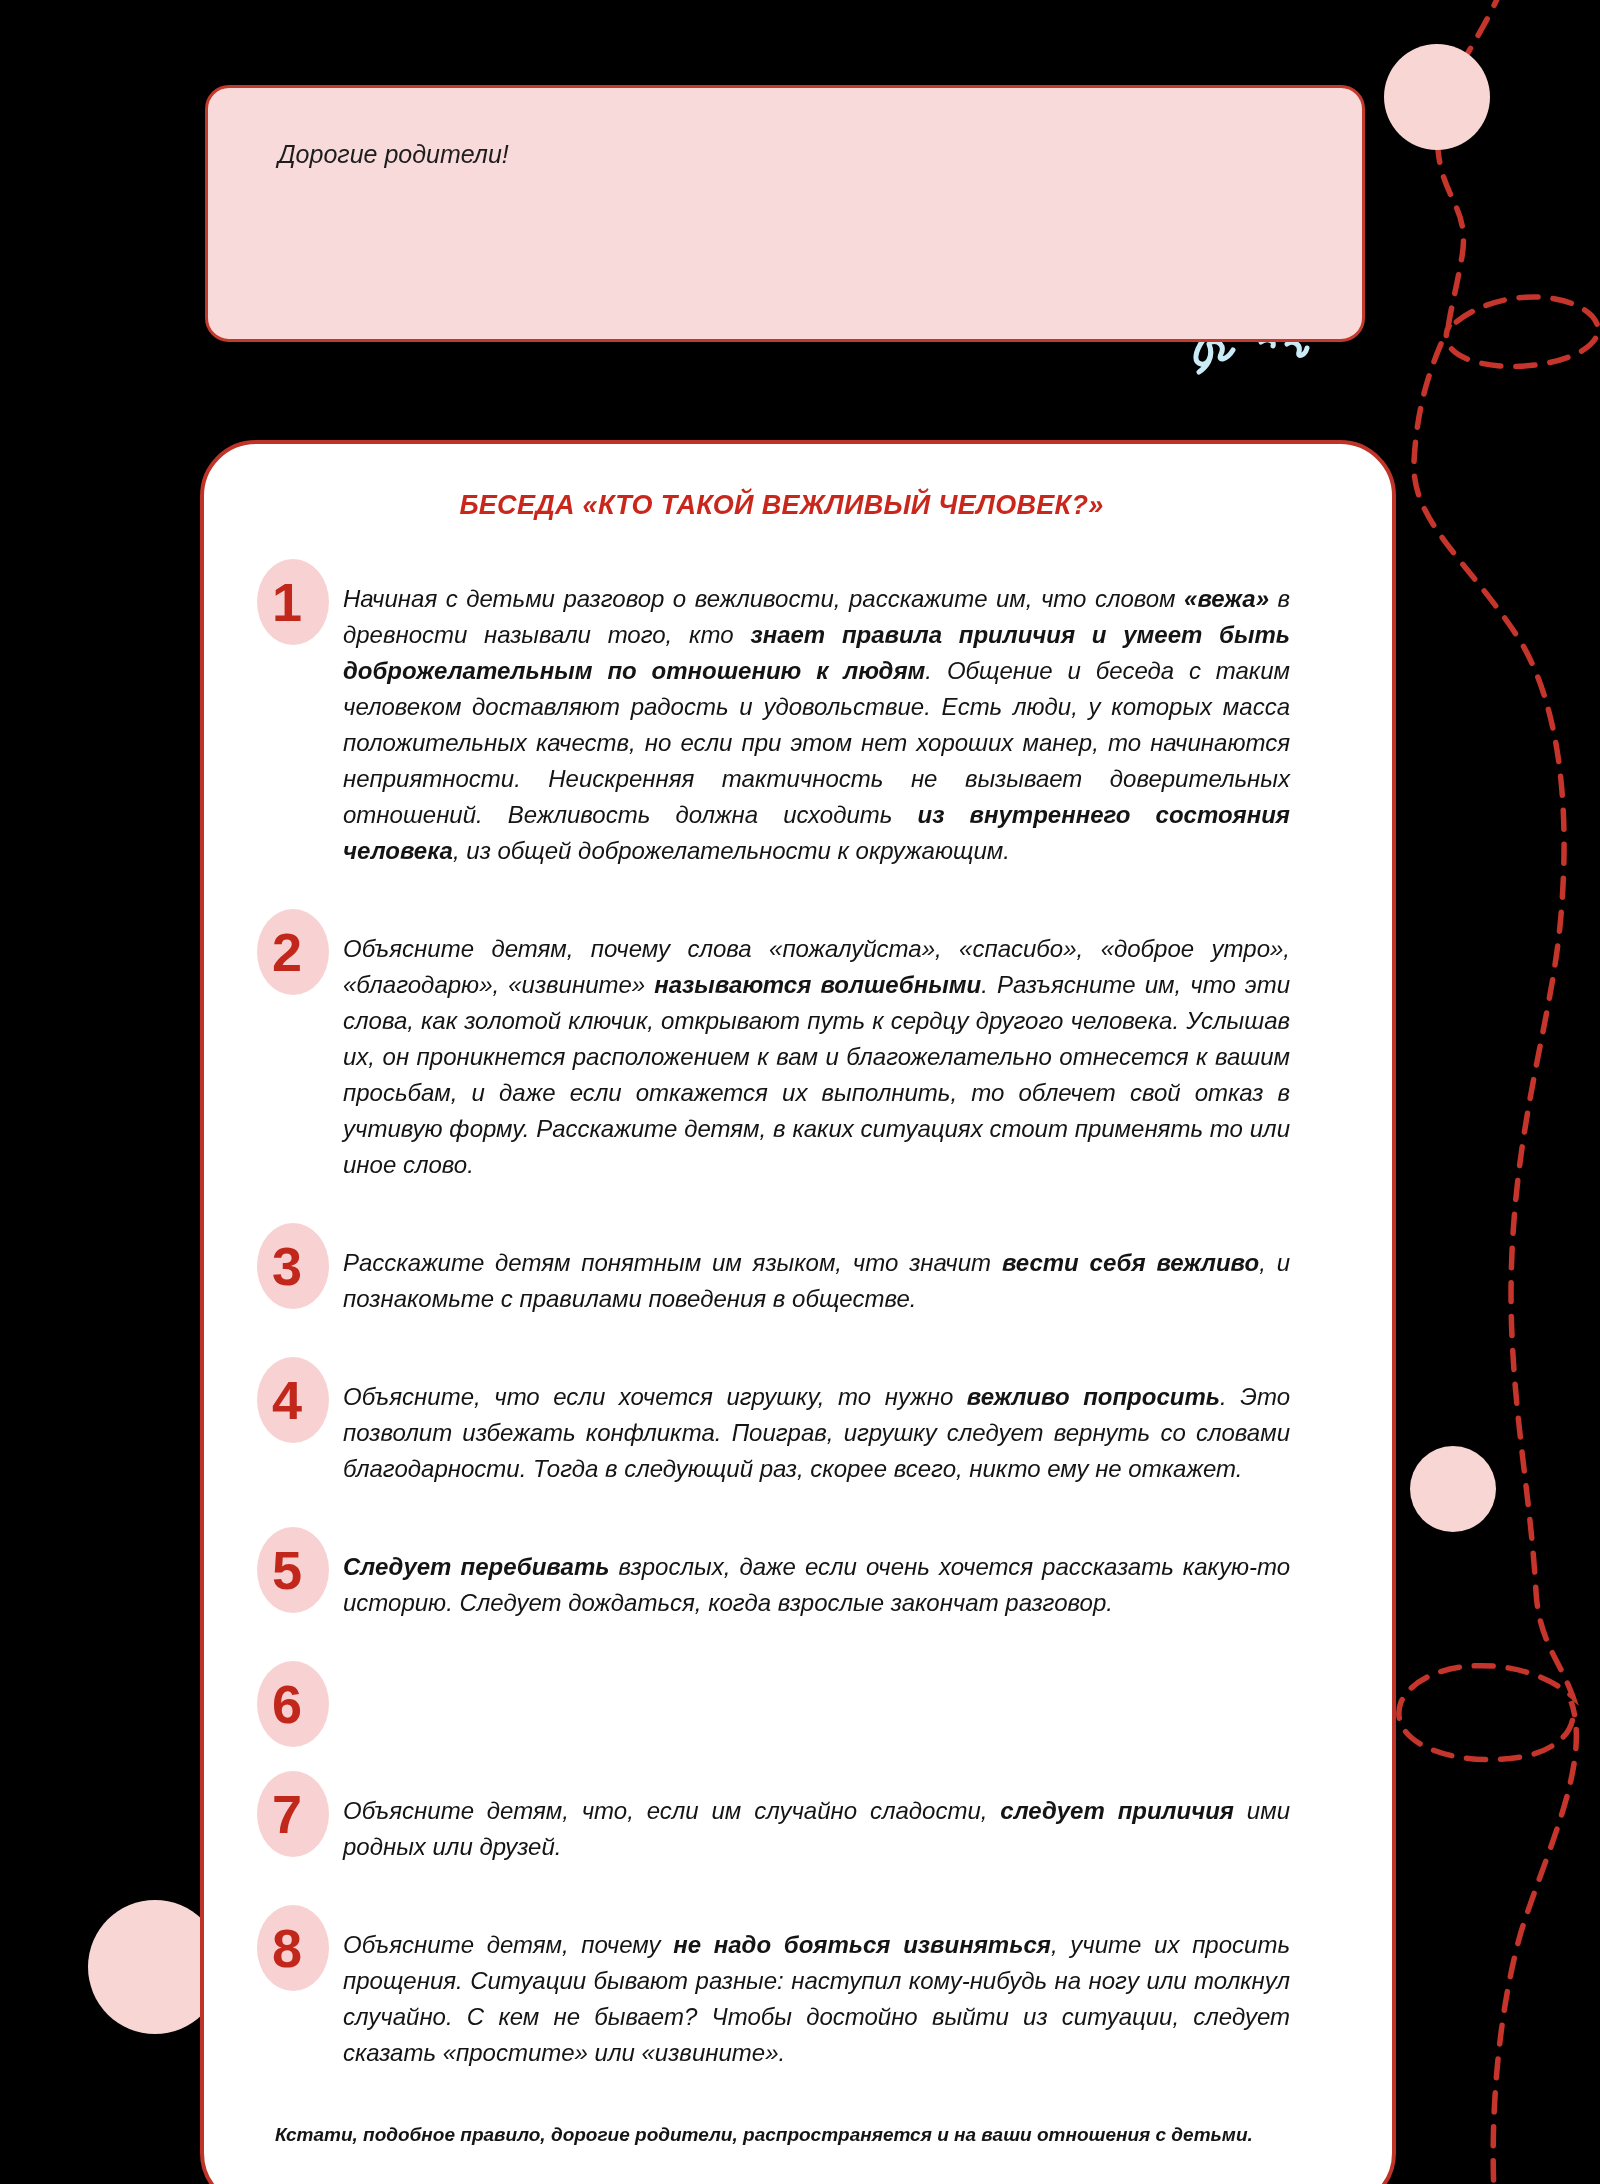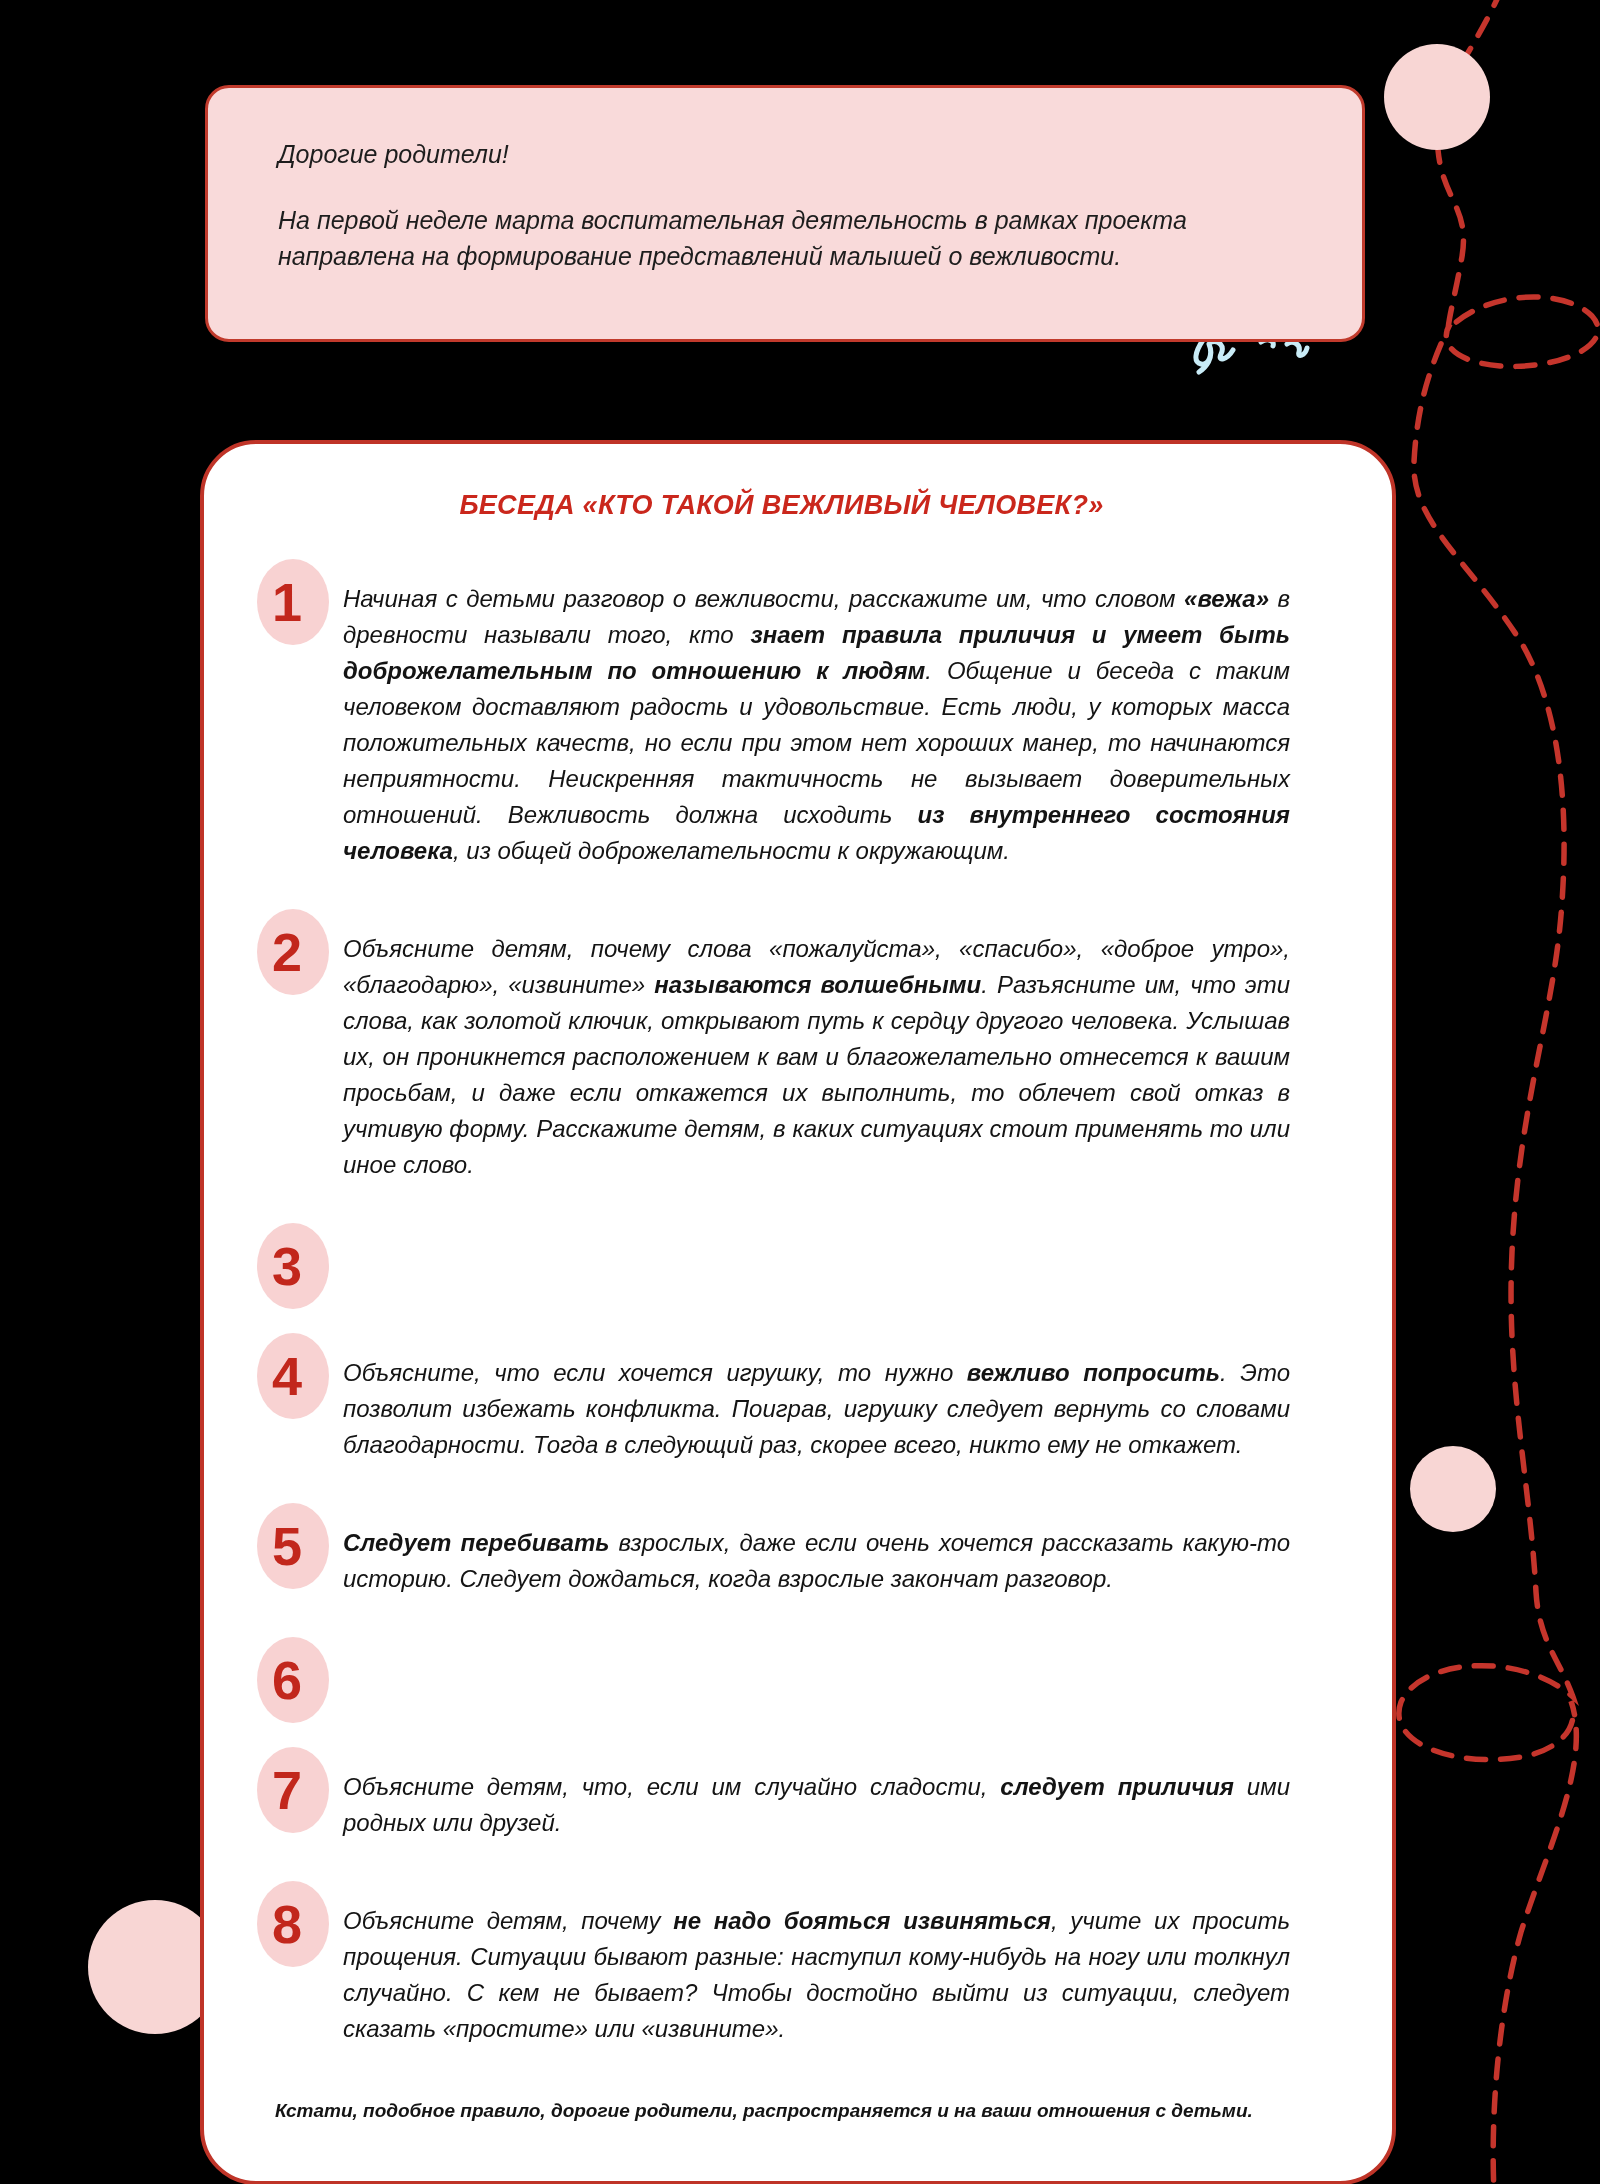--- a/index.html
+++ b/index.html
@@ -83,21 +83,20 @@
 <div class="pink-circle c-mid"></div>
 <div class="pink-circle c-bottom"></div>
 
 <svg class="scribble" viewBox="0 0 170 75" xmlns="http://www.w3.org/2000/svg">
   <path d="M 28 40 C 20 52, 18 62, 26 64 C 34 66, 38 54, 34 44 M 34 44 C 40 58, 30 68, 24 72 M 36 42 C 44 40, 50 46, 46 54 C 42 62, 52 60, 58 50" fill="none" stroke="#c9ecf7" stroke-width="5" stroke-linecap="round"></path>
   <path d="M 86 42 C 92 38, 100 40, 98 46 M 112 44 C 118 40, 126 44, 124 52 C 122 58, 130 56, 132 48" fill="none" stroke="#c9ecf7" stroke-width="5" stroke-linecap="round"></path>
 </svg>
 
 <div class="intro-card">
   <p class="greet">Дорогие родители!</p>
-  <p>На первой неделе марта воспитательная деятельность в рамках проекта направлена на формирование представлений малышей о вежливости.</p>
 </div>
 
 <div class="talk-card">
   <h1 class="talk-title">БЕСЕДА «КТО ТАКОЙ ВЕЖЛИВЫЙ ЧЕЛОВЕК?»</h1>
   <div id="items">
   <div class="item">
     <div class="badge">
       <span class="num">1</span>
     </div>
     <p class="item-text"><span>Начиная с детьми разговор о вежливости, расскажите им, что словом </span><b>«вежа»</b><span> в древности называли того, кто </span><b>знает правила приличия и умеет быть доброжелательным по отношению к людям</b><span>. Общение и беседа с таким человеком доставляют радость и удовольствие. Есть люди, у которых масса положительных качеств, но если при этом нет хороших манер, то начинаются неприятности. Неискренняя тактичность не вызывает доверительных отношений. Вежливость должна исходить </span><b>из внутреннего состояния человека</b><span>, из общей доброжелательности к окружающим.</span></p>
@@ -107,20 +106,21 @@
     <div class="badge">
       <span class="num">2</span>
     </div>
     <p class="item-text"><span>Объясните детям, почему слова «пожалуйста», «спасибо», «доброе утро», «благодарю», «извините» </span><b>называются волшебными</b><span>. Разъясните им, что эти слова, как золотой ключик, открывают путь к сердцу другого человека. Услышав их, он проникнется расположением к вам и благожелательно отнесется к вашим просьбам, и даже если откажется их выполнить, то облечет свой отказ в учтивую форму. Расскажите детям, в каких ситуациях стоит применять то или иное слово.</span></p>
   </div>
 
   <div class="item">
     <div class="badge">
       <span class="num">3</span>
     </div>
+    <p class="item-text"><span>Расскажите детям понятным им языком, что значит </span><b>вести себя вежливо</b><span>, и познакомьте с правилами поведения в обществе.</span></p>
   </div>
 
   <div class="item">
     <div class="badge">
       <span class="num">4</span>
     </div>
     <p class="item-text"><span>Объясните, что если хочется игрушку, то нужно </span><b>вежливо попросить</b><span>. Это позволит избежать конфликта. Поиграв, игрушку следует вернуть со словами благодарности. Тогда в следующий раз, скорее всего, никто ему не откажет.</span></p>
   </div>
 
   <div class="item">

